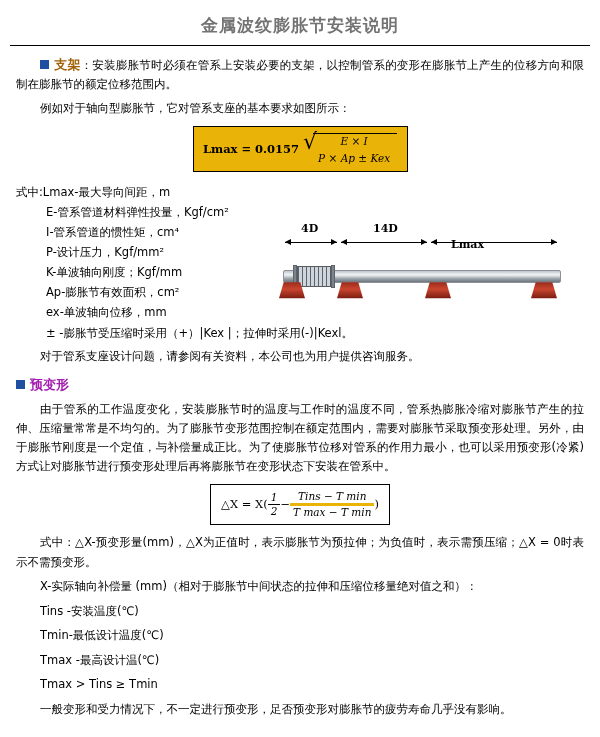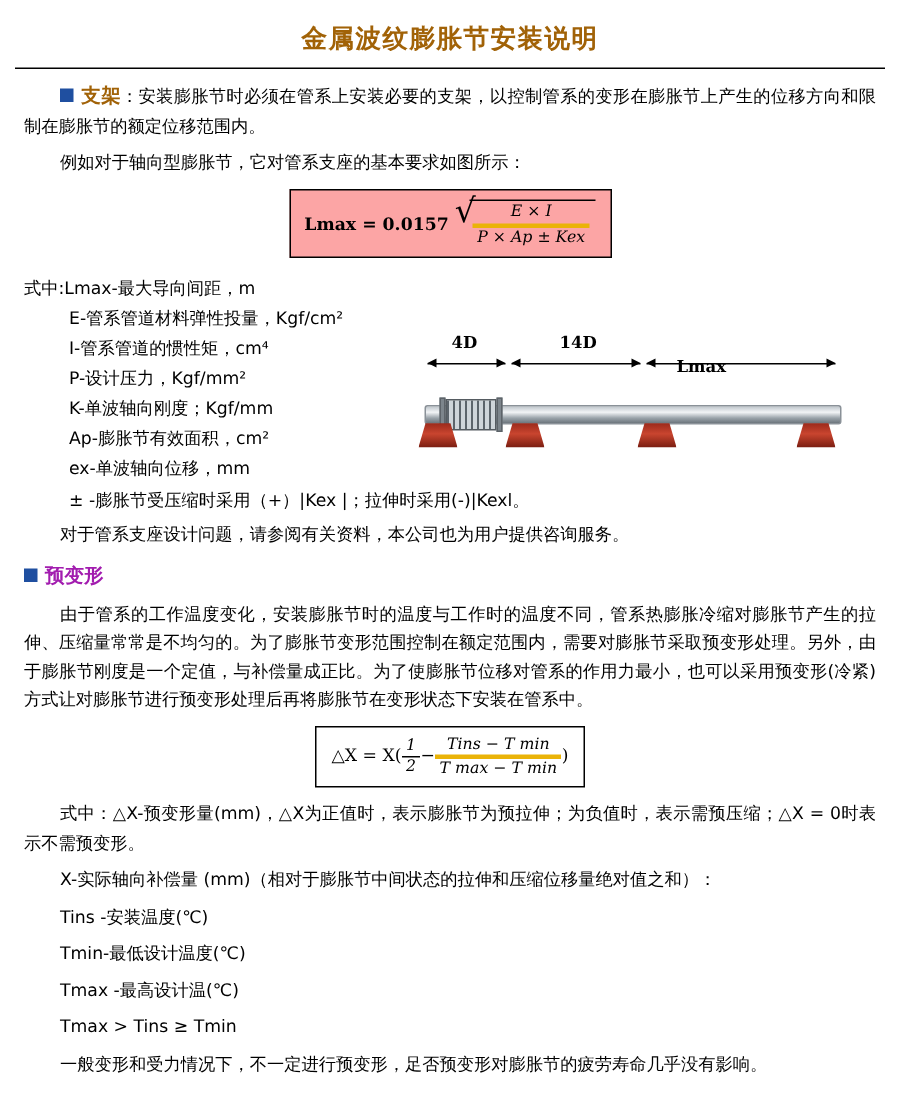--- a/index.html
+++ b/index.html
@@ -20,21 +20,21 @@
     height: 737px;
     padding: 0;
     box-sizing: border-box;
   }
   .title {
     text-align: center;
     font-size: 17px;
     font-weight: bold;
     letter-spacing: 1px;
     margin: 14px 0 8px 0;
-    color: #a16207;
+    color: #737373;
   }
   .hr {
     border: none;
     border-top: 1px solid #000;
     margin: 0 10px 8px 10px;
   }
   .content {
     padding: 0 16px;
     box-sizing: border-box;
   }
@@ -60,21 +60,21 @@
     vertical-align: 0px;
   }
   .formula-box {
     margin: 8px auto 10px auto;
     width: 215px;
     border: 1px solid #000;
     padding: 6px 8px;
     font-size: 11.5px;
     text-align: center;
     box-sizing: border-box;
-    background: #fca5a5;
+    background: #eab308;
   }
   .frac {
     display: inline-block;
     vertical-align: middle;
     text-align: center;
     font-style: italic;
     font-family: "DejaVu Serif", "Liberation Serif", serif;
     font-size: 10.5px;
     line-height: 1.25;
   }

